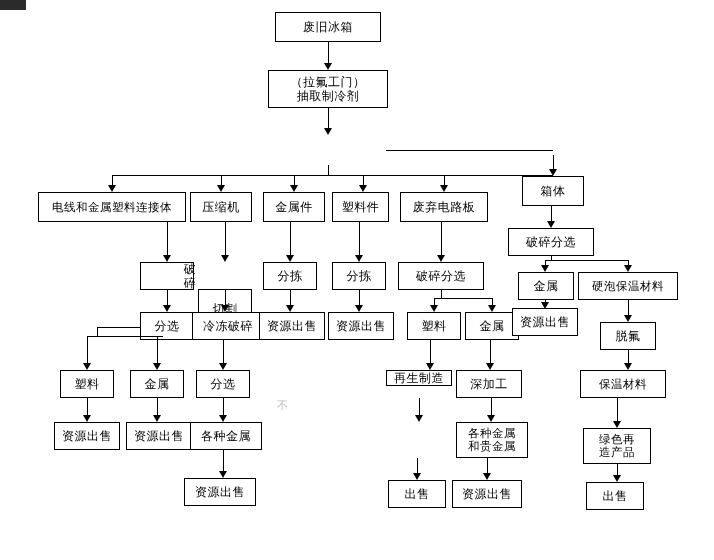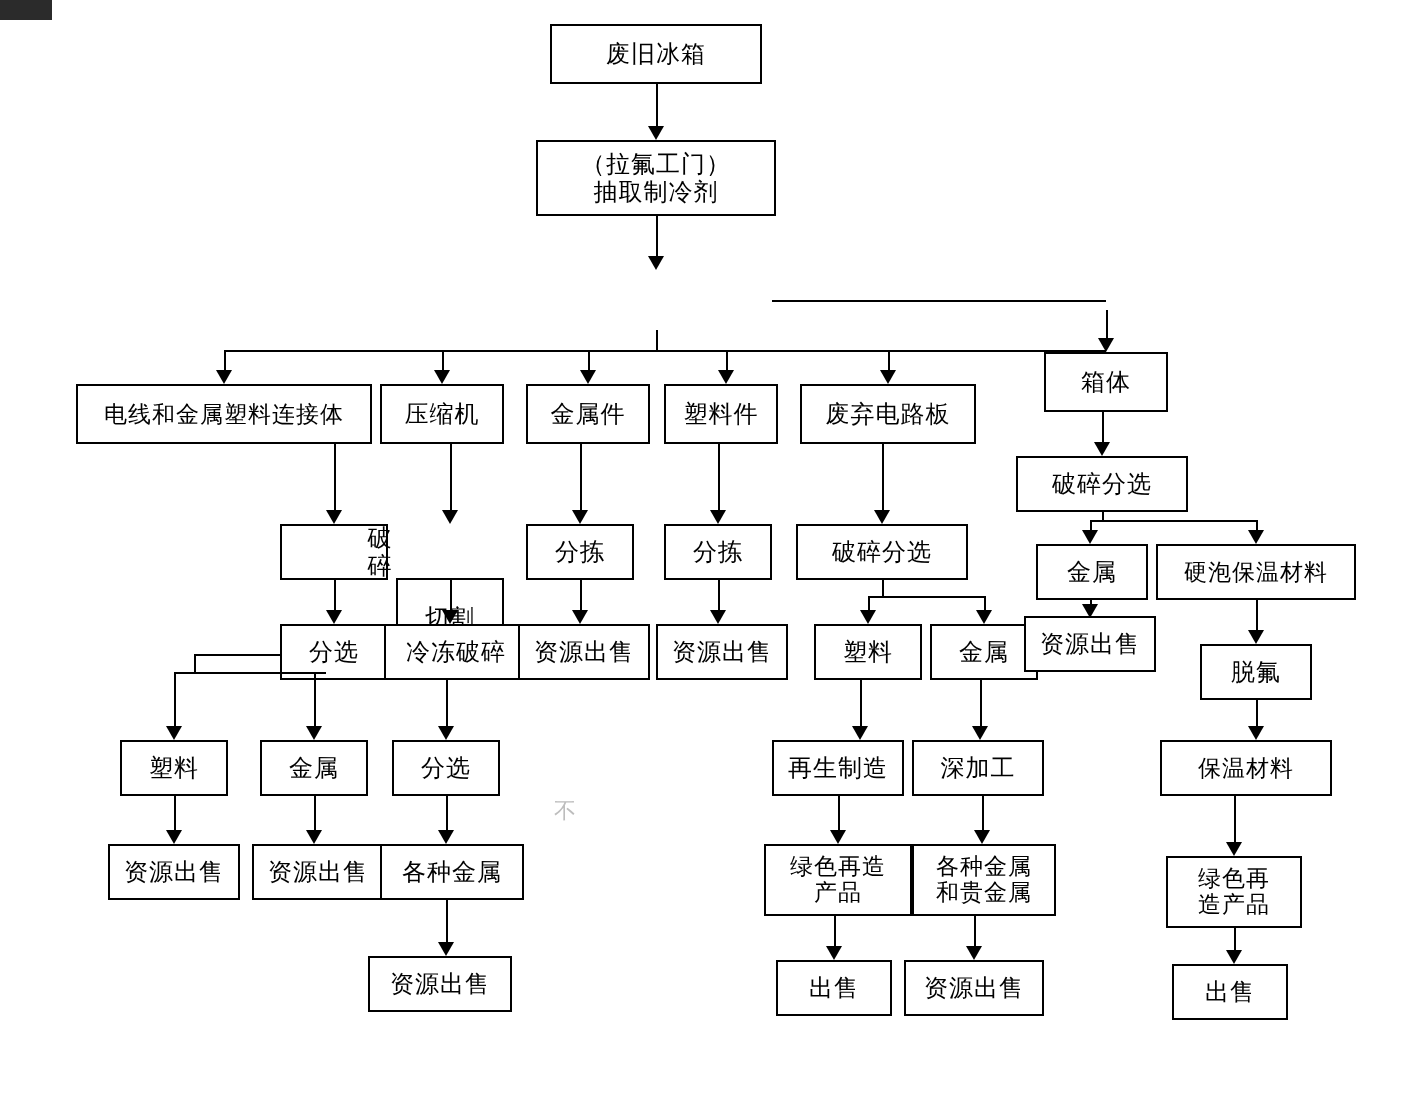--- a/index.html
+++ b/index.html
@@ -126,34 +126,32 @@
   <div class="node" style="left:512px; top:308px; width:66px; height:28px;">资源出售</div>
 
   <div class="node" style="left:600px; top:322px; width:56px; height:28px;">脱氟</div>
 
   <div class="node" style="left:60px; top:370px; width:54px; height:28px;">塑料</div>
 
   <div class="node" style="left:130px; top:370px; width:54px; height:28px;">金属</div>
 
   <div class="node" style="left:196px; top:370px; width:54px; height:28px;">分选</div>
 
-  <div class="node" style="left:386px; top:370px; width:66px; height:28px;">再生制造</div>
+  <div class="node" style="left:386px; top:370px; width:66px; height:16px;">再生制造</div>
 
   <div class="node small" style="left:580px; top:370px; width:86px; height:28px;">保温材料</div>
 
   <div class="node" style="left:456px; top:370px; width:66px; height:28px;">深加工</div>
 
   <div class="node" style="left:54px; top:422px; width:66px; height:28px;">资源出售</div>
 
   <div class="node" style="left:126px; top:422px; width:66px; height:28px;">资源出售</div>
 
   <div class="node" style="left:190px; top:422px; width:72px; height:28px;">各种金属</div>
 
-  <div class="node small" style="left:382px; top:422px; width:74px; height:36px;">绿色再造
-产品</div>
 
   <div class="node small" style="left:456px; top:422px; width:72px; height:36px;">各种金属
 和贵金属</div>
 
   <div class="node small" style="left:583px; top:428px; width:68px; height:36px;">绿色再
 造产品</div>
 
   <div class="node" style="left:184px; top:478px; width:72px; height:28px;">资源出售</div>
 
   <div class="node" style="left:388px; top:480px; width:58px; height:28px;">出售</div>

